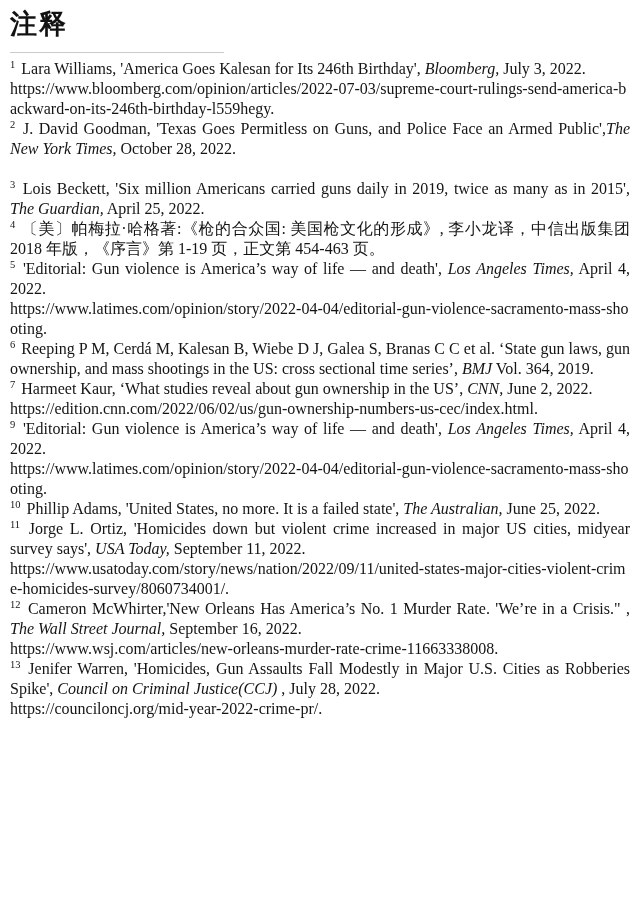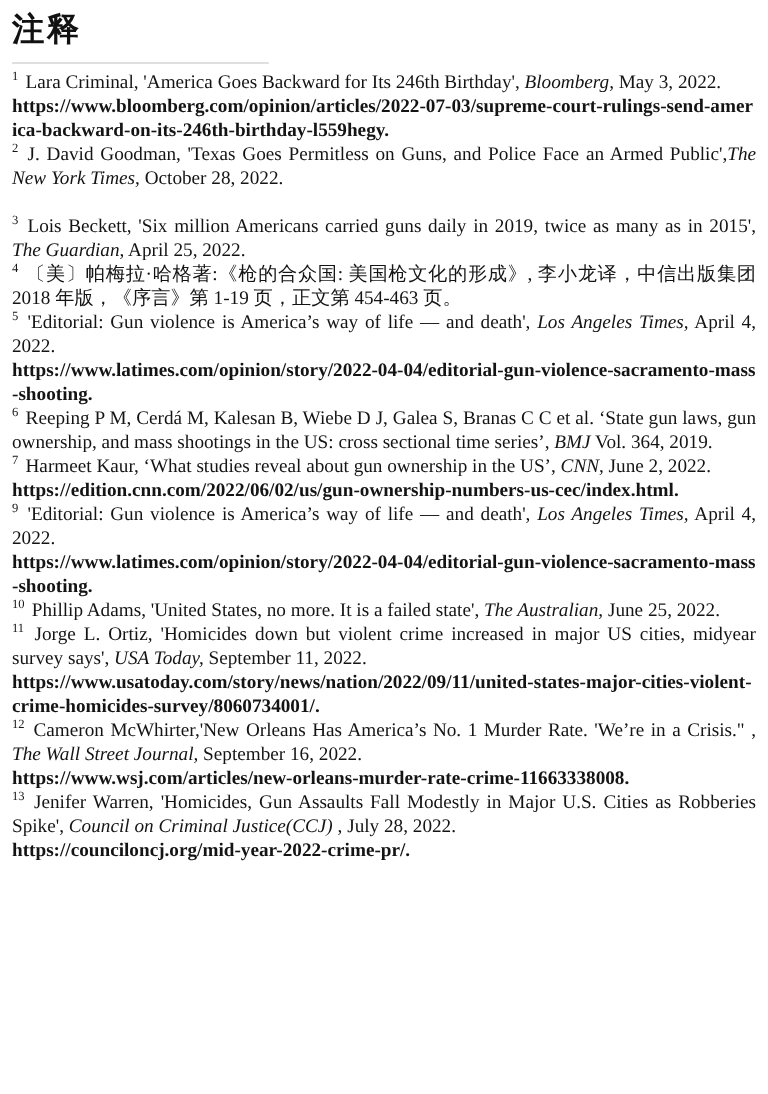--- a/index.html
+++ b/index.html
@@ -44,31 +44,30 @@
     white-space: pre-wrap;
   }
   sup.fn-num {
     font-size: 10.5px;
     line-height: 0;
     vertical-align: super;
     margin-right: 2px;
   }
   .url {
     word-break: break-all;
-    font-weight: bold;
   }
 </style>
 </head>
 <body>
 
 <div class="page">
   <h1 class="page-title">注释</h1>
   <hr class="divider">
   <div class="footnotes">
-      <p class="footnote"><sup class="fn-num">1</sup><span> Lara Criminal, 'America Goes Backward for Its 246th Birthday', </span><i>Bloomberg,</i><span> May 3, 2022.
+      <p class="footnote"><sup class="fn-num">1</sup><span> Lara Williams, 'America Goes Kalesan for Its 246th Birthday', </span><i>Bloomberg,</i><span> July 3, 2022.
 </span><span class="url">https://www.bloomberg.com/opinion/articles/2022-07-03/supreme-court-rulings-send-america-backward-on-its-246th-birthday-l559hegy.</span></p>
       <p class="footnote"><sup class="fn-num">2</sup><span> J. David Goodman, 'Texas Goes Permitless on Guns, and Police Face an Armed Public',</span><i>The New York Times,</i><span> October 28, 2022.
  </span></p>
       <p class="footnote"><sup class="fn-num">3</sup><span> Lois Beckett, 'Six million Americans carried guns daily in 2019, twice as many as in 2015', </span><i>The Guardian,</i><span> April 25, 2022.
 </span></p>
       <p class="footnote"><sup class="fn-num">4</sup><span> 〔美〕帕梅拉·哈格著:《枪的合众国: 美国枪文化的形成》, 李小龙译，中信出版集团 2018 年版，《序言》第 1-19 页，正文第 454-463 页。</span></p>
       <p class="footnote"><sup class="fn-num">5</sup><span> 'Editorial: Gun violence is America’s way of life — and death', </span><i>Los Angeles Times,</i><span> April 4, 2022.
 </span><span class="url">https://www.latimes.com/opinion/story/2022-04-04/editorial-gun-violence-sacramento-mass-shooting.</span></p>
       <p class="footnote"><sup class="fn-num">6</sup><span> Reeping P M, Cerdá M, Kalesan B, Wiebe D J, Galea S, Branas C C et al. ‘State gun laws, gun ownership, and mass shootings in the US: cross sectional time series’, </span><i>BMJ</i><span> Vol. 364, 2019.</span></p>
       <p class="footnote"><sup class="fn-num">7</sup><span> Harmeet Kaur, ‘What studies reveal about gun ownership in the US’, </span><i>CNN,</i><span> June 2, 2022.

